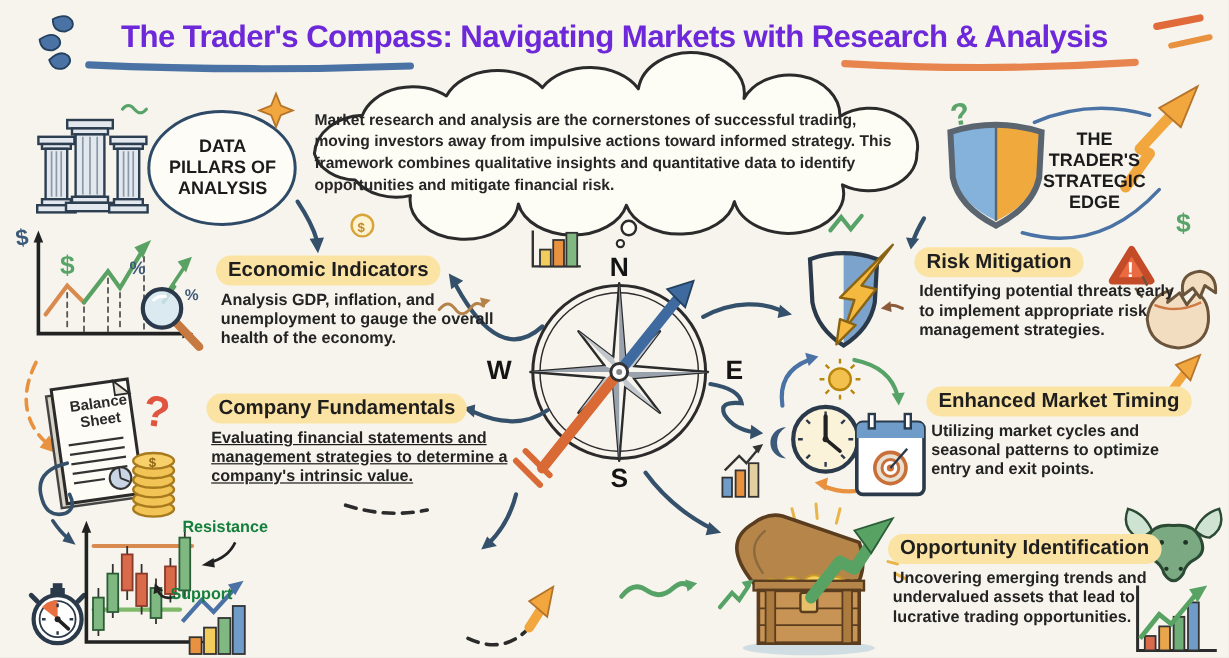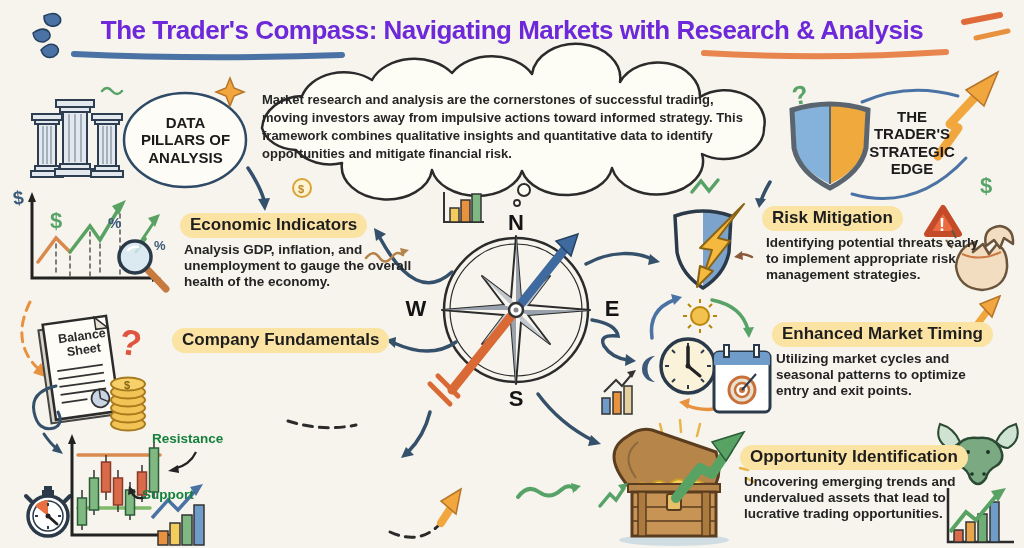--- a/index.html
+++ b/index.html
@@ -378,20 +378,21 @@
 <div class="abs compass-letter" style="left:598px;top:296px;">E</div>
 <div class="abs compass-letter" style="left:502px;top:386px;">S</div>
 
 <div class="abs" style="left:180px;top:200px;margin-top:13px;">
   <div class="pill">Economic Indicators</div>
   <div class="sec-body" style="width:228px;">Analysis GDP, inflation, and unemployment to gauge the overall health of the economy.</div>
 </div>
 
 <div class="abs" style="left:172px;top:328px;text-decoration:underline;">
   <div class="pill">Company Fundamentals</div>
+  <div class="sec-body" style="width:278px;">Evaluating financial statements and management strategies to determine a company's intrinsic value.</div>
 </div>
 
 
 <div class="abs" style="left:762px;top:206px;">
   <div class="pill">Risk Mitigation</div>
   <div class="sec-body" style="width:222px;">Identifying potential threats early to implement appropriate risk management strategies.</div>
 </div>
 
 <div class="abs" style="left:772px;top:322px;">
   <div class="pill">Enhanced Market Timing</div>

